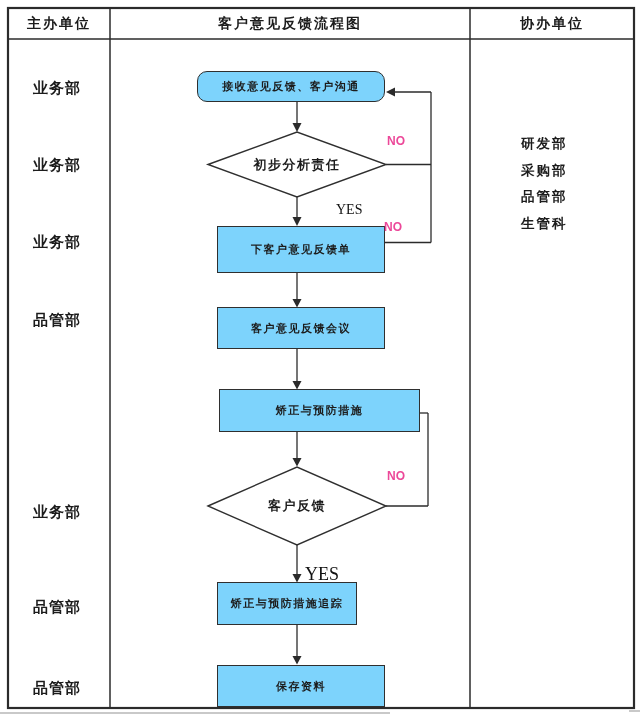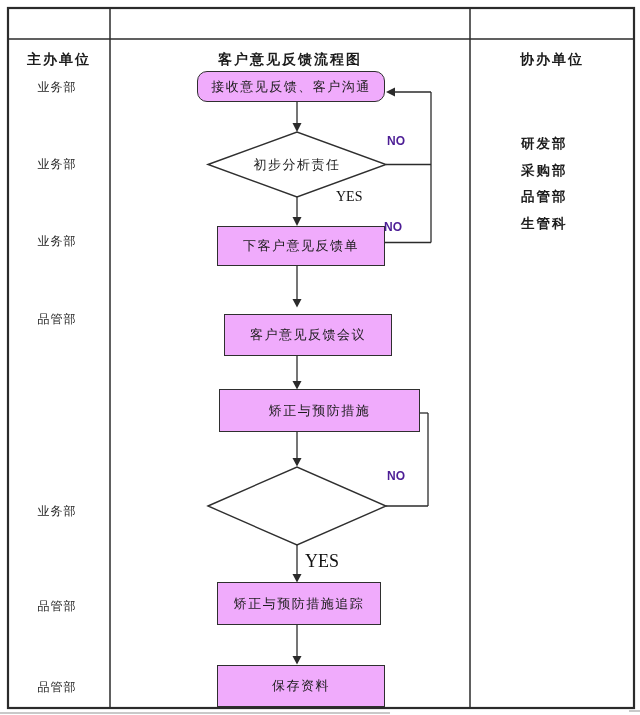--- a/index.html
+++ b/index.html
@@ -1,33 +1,33 @@
 <!DOCTYPE html>
 <html><head>
 <meta charset="utf-8">
 <style>
   html,body{margin:0;padding:0;background:#ffffff;}
   #stage{position:relative;width:640px;height:715px;background:#ffffff;overflow:hidden;
          font-family:"Liberation Serif", serif;color:#1c1c1c;}
   #stage svg{position:absolute;left:0;top:0;}
   .hcell{position:absolute;display:flex;align-items:center;justify-content:center;
-         font-size:14px;font-weight:700;letter-spacing:2px;white-space:nowrap;margin-top:36px;}
+         font-size:14px;font-weight:700;letter-spacing:2px;white-space:nowrap;}
   .lane-label{position:absolute;left:8px;width:98px;text-align:center;
-              font-size:12px;font-weight:400;letter-spacing:1px;white-space:nowrap;}
+              font-size:15px;font-weight:700;letter-spacing:1px;white-space:nowrap;}
   .partner-col{position:absolute;left:521px;top:131px;line-height:26.5px;
                font-size:13.5px;font-weight:700;letter-spacing:2px;}
-  .node{position:absolute;box-sizing:border-box;border:1.5px solid #2f2f2f;background:#f0abfc;
+  .node{position:absolute;box-sizing:border-box;border:1.5px solid #2f2f2f;background:#7dd3fc;
         display:flex;align-items:center;justify-content:center;
-        font-size:13px;font-weight:400;letter-spacing:1.5px;white-space:nowrap;}
+        font-size:11px;font-weight:700;letter-spacing:1.5px;white-space:nowrap;}
   .terminator{border-radius:10px;}
-  .dlabel{position:absolute;text-align:center;font-size:13px;font-weight:400;
+  .dlabel{position:absolute;text-align:center;font-size:13px;font-weight:700;
           letter-spacing:1.5px;white-space:nowrap;}
   .no-label{position:absolute;font-family:"Liberation Sans",sans-serif;
-            font-weight:700;font-size:12px;letter-spacing:0;color:#4c1d95;}
-  .yes-label{position:absolute;font-family:"Liberation Serif",serif;color:#111;}
+            font-weight:700;font-size:12px;letter-spacing:0;color:#ec4899;}
+  .yes-label{position:absolute;font-family:"Liberation Serif",serif;color:#111;margin-top:13px;}
   .yes-small{font-size:14px;}
   .yes-big{font-size:18px;}
   .artifact{position:absolute;background:#c9c9c9;}
 </style>
 </head>
 <body>
 
 <div id="stage">
 
   <svg width="640" height="715" viewBox="0 0 640 715">
@@ -105,28 +105,29 @@
     <div>研发部</div>
     <div>采购部</div>
     <div>品管部</div>
     <div>生管科</div>
   </div>
 
   <div class="node terminator" style="left:197px;top:71px;width:188px;height:31px;">接收意见反馈、客户沟通</div>
 
   <div class="dlabel" style="left:208px;top:156px;width:178px;">初步分析责任</div>
 
-  <div class="node" style="left:217px;top:226px;width:168px;height:40px;">下客户意见反馈单</div>
+  <div class="node" style="left:217px;top:226px;width:168px;height:47px;">下客户意见反馈单</div>
 
-  <div class="node" style="left:217px;top:314px;width:168px;height:42px;margin-left:7px;">客户意见反馈会议</div>
+  <div class="node" style="left:217px;top:307px;width:168px;height:42px;">客户意见反馈会议</div>
 
   <div class="node" style="left:219px;top:389px;width:201px;height:43px;">矫正与预防措施</div>
 
+  <div class="dlabel" style="left:208px;top:497px;width:178px;">客户反馈</div>
 
-  <div class="node" style="left:217px;top:582px;width:164px;height:43px;">矫正与预防措施追踪</div>
+  <div class="node" style="left:217px;top:582px;width:140px;height:43px;">矫正与预防措施追踪</div>
 
   <div class="node" style="left:217px;top:665px;width:168px;height:42px;text-align:center;">保存资料</div>
 
   <div class="no-label" style="left:387px;top:134px;">NO</div>
   <div class="yes-label yes-small" style="left:336px;top:189px;">YES</div>
   <div class="no-label" style="left:384px;top:220px;">NO</div>
   <div class="no-label" style="left:387px;top:469px;">NO</div>
   <div class="yes-label yes-big" style="left:305px;top:551px;">YES</div>
 
   <div class="artifact" style="left:0;top:712px;width:390px;height:2px;"></div>

